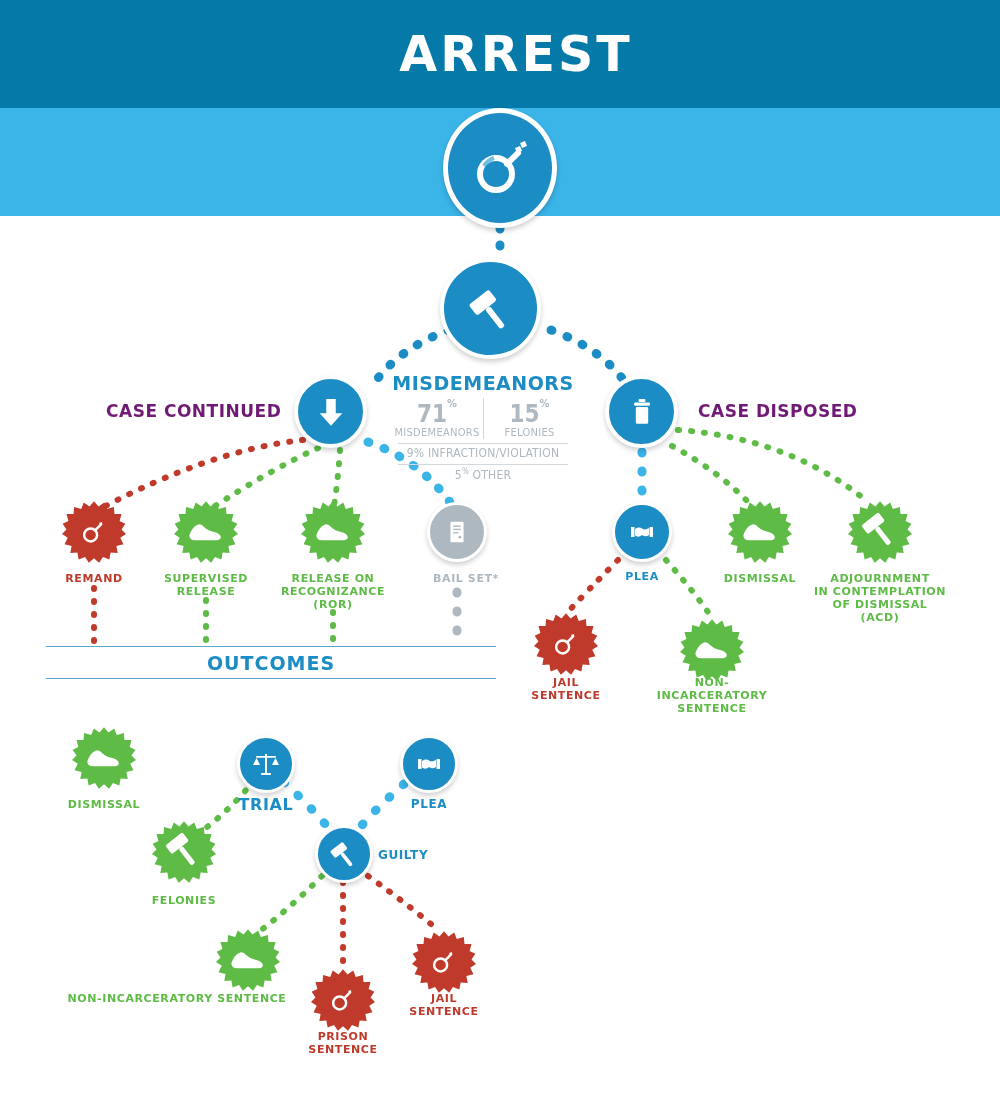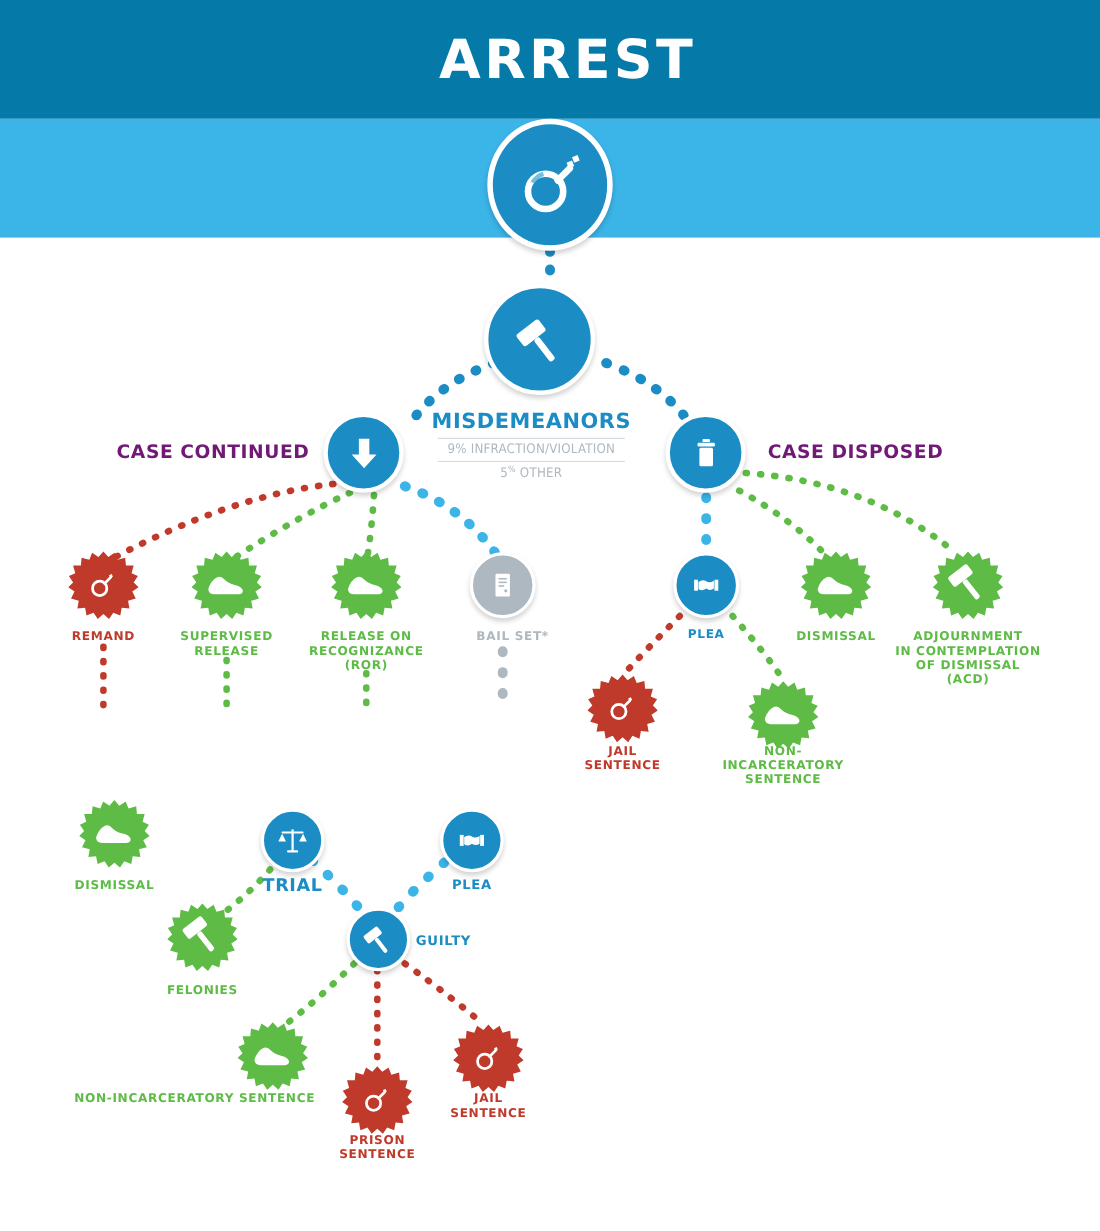--- a/index.html
+++ b/index.html
@@ -173,20 +173,30 @@
         <g transform="rotate(-38 32 32)">
           <rect x="14" y="12" width="30" height="16" rx="3" fill="#fff"></rect>
           <rect x="26" y="28" width="7" height="30" rx="3" fill="#fff"></rect>
         </g>
       </svg>
     </div>
   </div>
 
   <div id="arr-stats">
     <div id="arr-title">MISDEMEANORS</div>
+    <div class="stat-row">
+      <div class="stat-col">
+        <div class="stat-num"><span>71</span><sup>%</sup></div>
+        <div class="stat-cap">MISDEMEANORS</div>
+      </div>
+      <div class="stat-col right">
+        <div class="stat-num"><span>15</span><sup>%</sup></div>
+        <div class="stat-cap">FELONIES</div>
+      </div>
+    </div>
     <div class="stat-line"></div>
     <div class="stat-sub">9% INFRACTION/VIOLATION</div>
     <div class="stat-line"></div>
     <div class="stat-sub"><span>5</span><sup>%</sup> <span>OTHER</span></div>
   </div>
 
   <div class="node" style="left:294px; top:375px; width:73px; height:73px;">
     <div class="circle" style="width:73px;height:73px;">
       <svg viewBox="0 0 64 64" width="38" height="38">
         <path d="M24 10 h16 v24 h11 L32 55 13 34 h11 z" fill="#fff"></path>
@@ -297,20 +307,25 @@
 
   <div class="node starwrap" style="left:680px; top:618px; width:64px; height:64px;">
     <svg viewBox="0 0 100 100" width="64" height="64">
       <path d="M50 2 L57 10 L66 4 L70 14 L81 11 L82 22 L93 22 L90 33 L99 37 L93 46 L100 53 L91 59 L96 69 L85 72 L87 83 L76 82 L74 93 L64 89 L58 98 L50 91 L42 98 L36 89 L26 93 L24 82 L13 83 L15 72 L4 69 L9 59 L0 53 L7 46 L1 37 L10 33 L7 22 L18 22 L19 11 L30 14 L34 4 L43 10 Z" fill="#5DBB46"></path>
       <path d="M24 55 q4 -12 12 -16 q6 -3 11 3 q6 6 16 8 q8 2 10 7 q1 5 -6 6 l-34 0 q-9 0 -9 -8 z" fill="#fff"></path>
     </svg>
   </div>
   <div class="lbl green" style="left:644px; top:676px; width:136px;">NON-INCARCERATORY
 SENTENCE</div>
 
+  <div id="outcomes-band">
+    <div class="rule"></div>
+    <div id="outcomes-title">OUTCOMES</div>
+    <div class="rule"></div>
+  </div>
 
   <div class="node starwrap" style="left:72px; top:726px; width:64px; height:64px;">
     <svg viewBox="0 0 100 100" width="64" height="64">
       <path d="M50 2 L57 10 L66 4 L70 14 L81 11 L82 22 L93 22 L90 33 L99 37 L93 46 L100 53 L91 59 L96 69 L85 72 L87 83 L76 82 L74 93 L64 89 L58 98 L50 91 L42 98 L36 89 L26 93 L24 82 L13 83 L15 72 L4 69 L9 59 L0 53 L7 46 L1 37 L10 33 L7 22 L18 22 L19 11 L30 14 L34 4 L43 10 Z" fill="#5DBB46"></path>
       <path d="M24 55 q4 -12 12 -16 q6 -3 11 3 q6 6 16 8 q8 2 10 7 q1 5 -6 6 l-34 0 q-9 0 -9 -8 z" fill="#fff"></path>
     </svg>
   </div>
   <div class="lbl green" style="left:44px; top:798px; width:120px;">DISMISSAL</div>
 
   <div class="node" style="left:237px; top:735px; width:58px; height:58px;">

